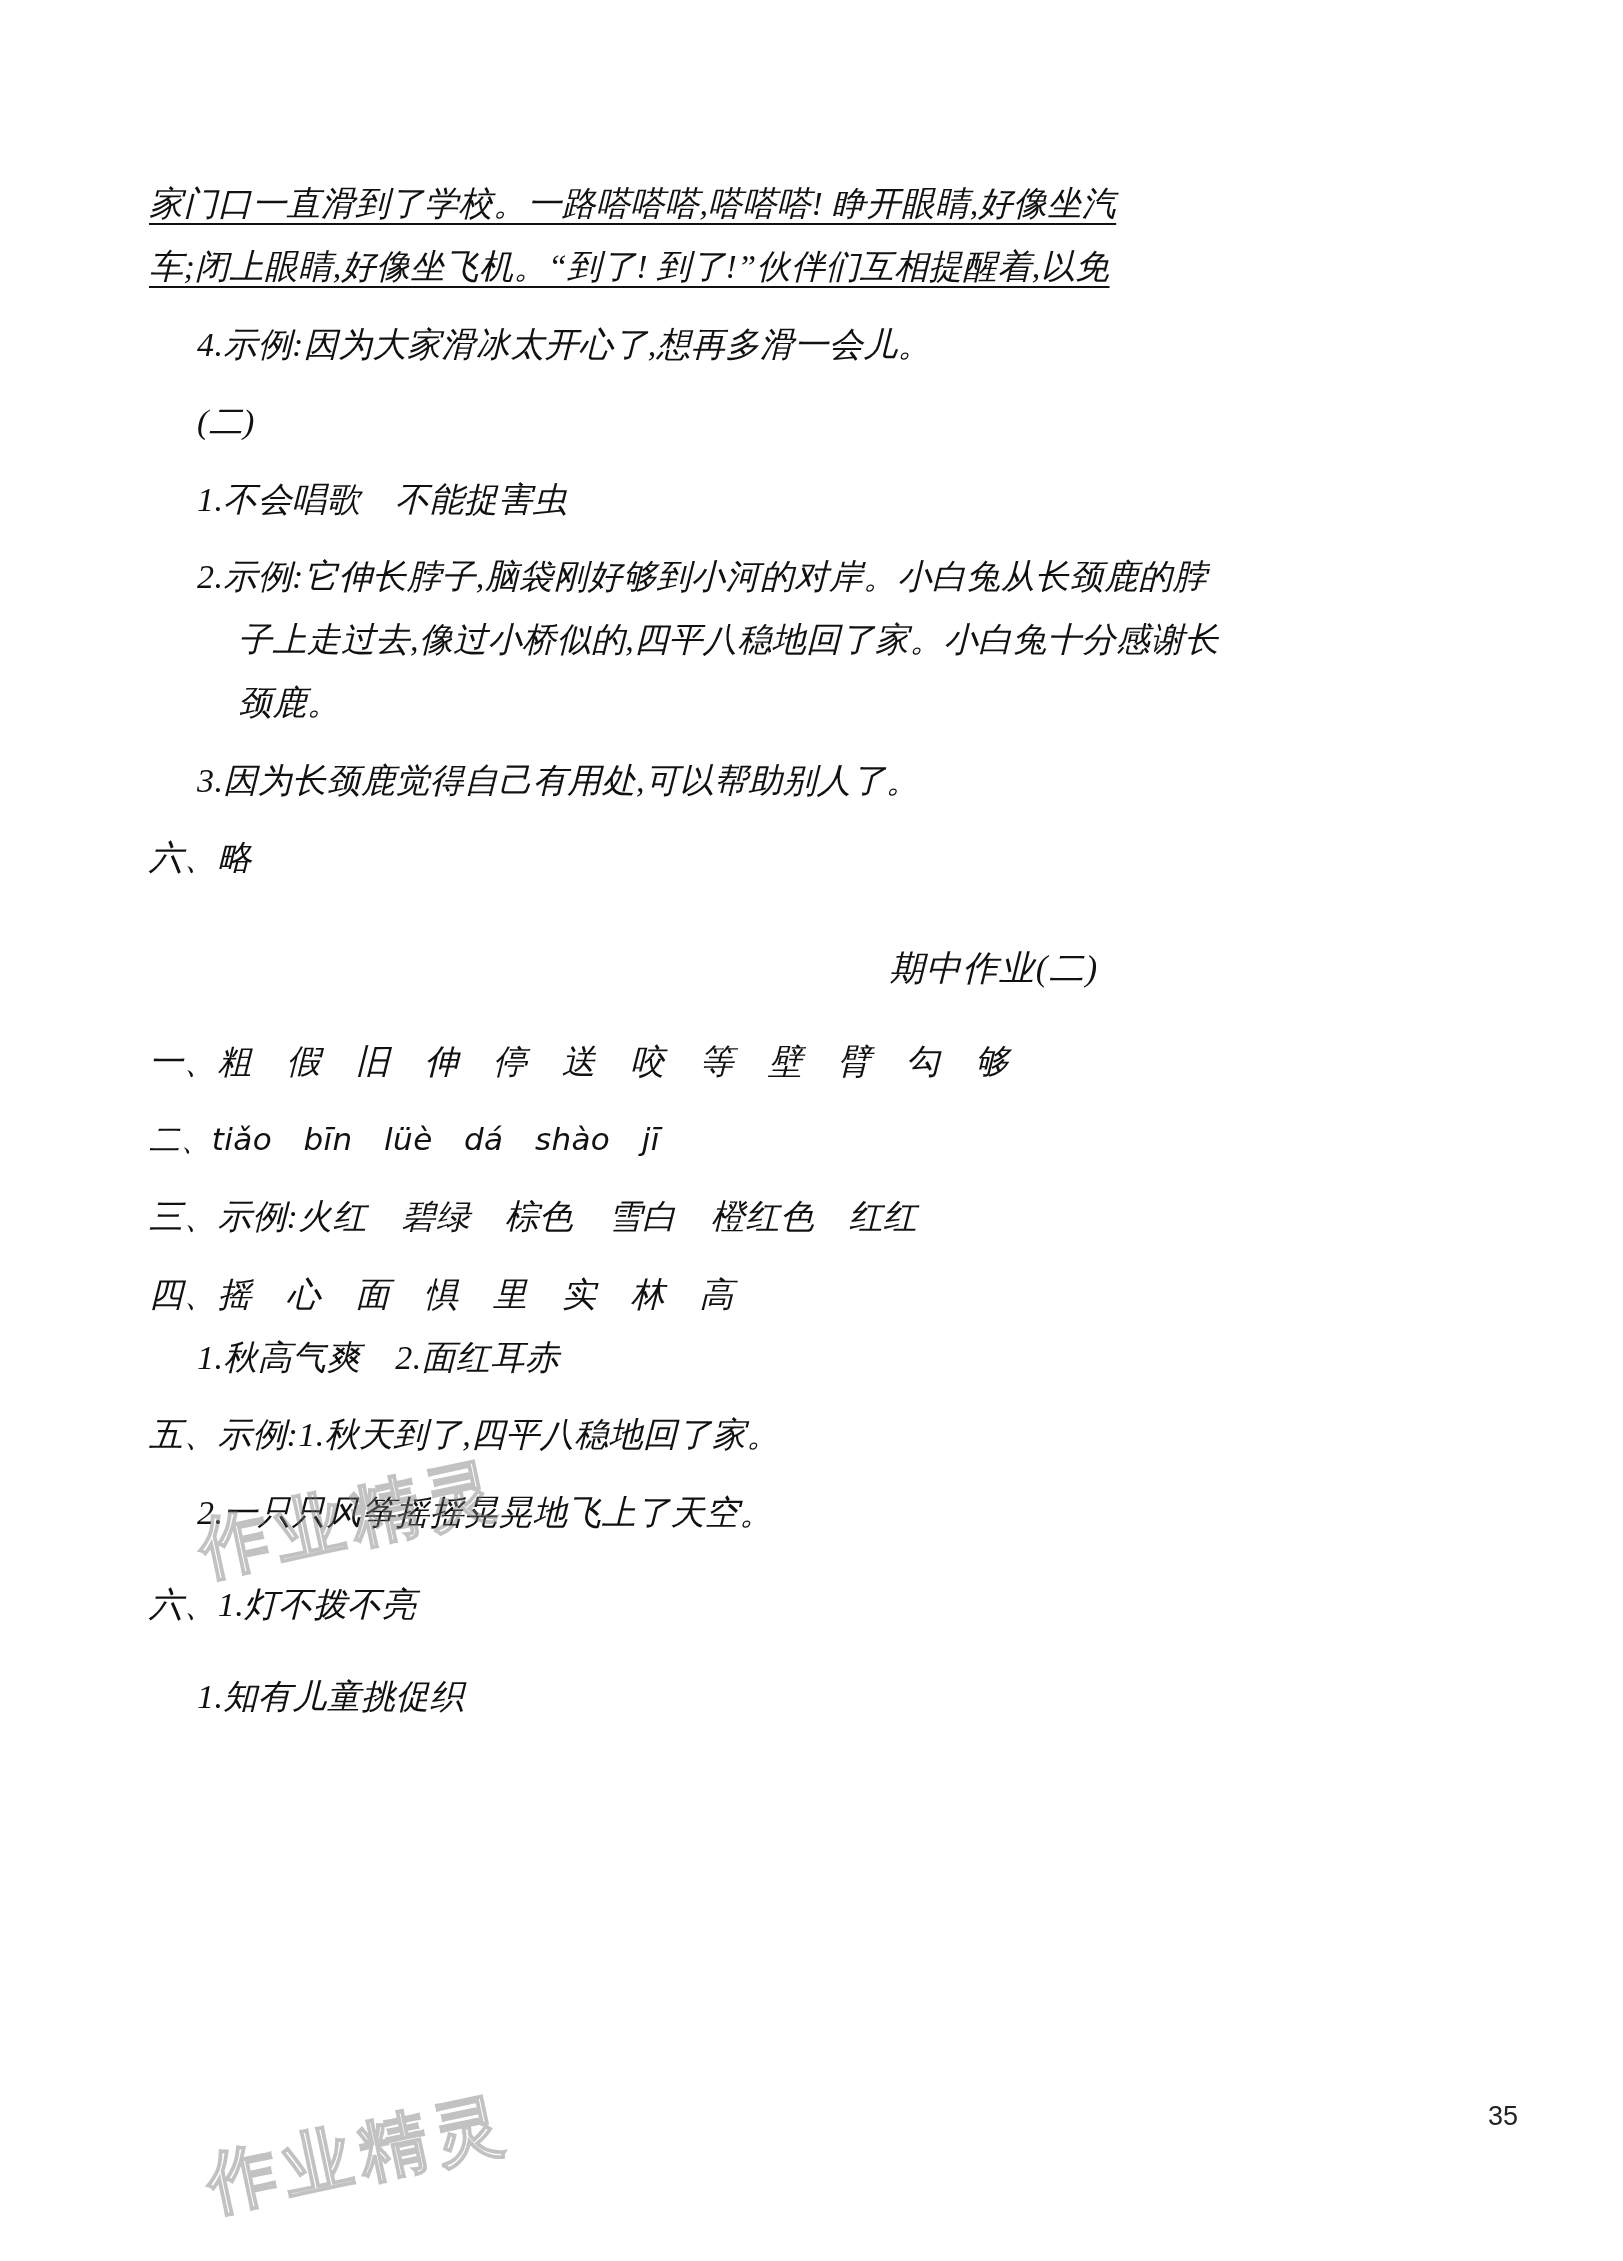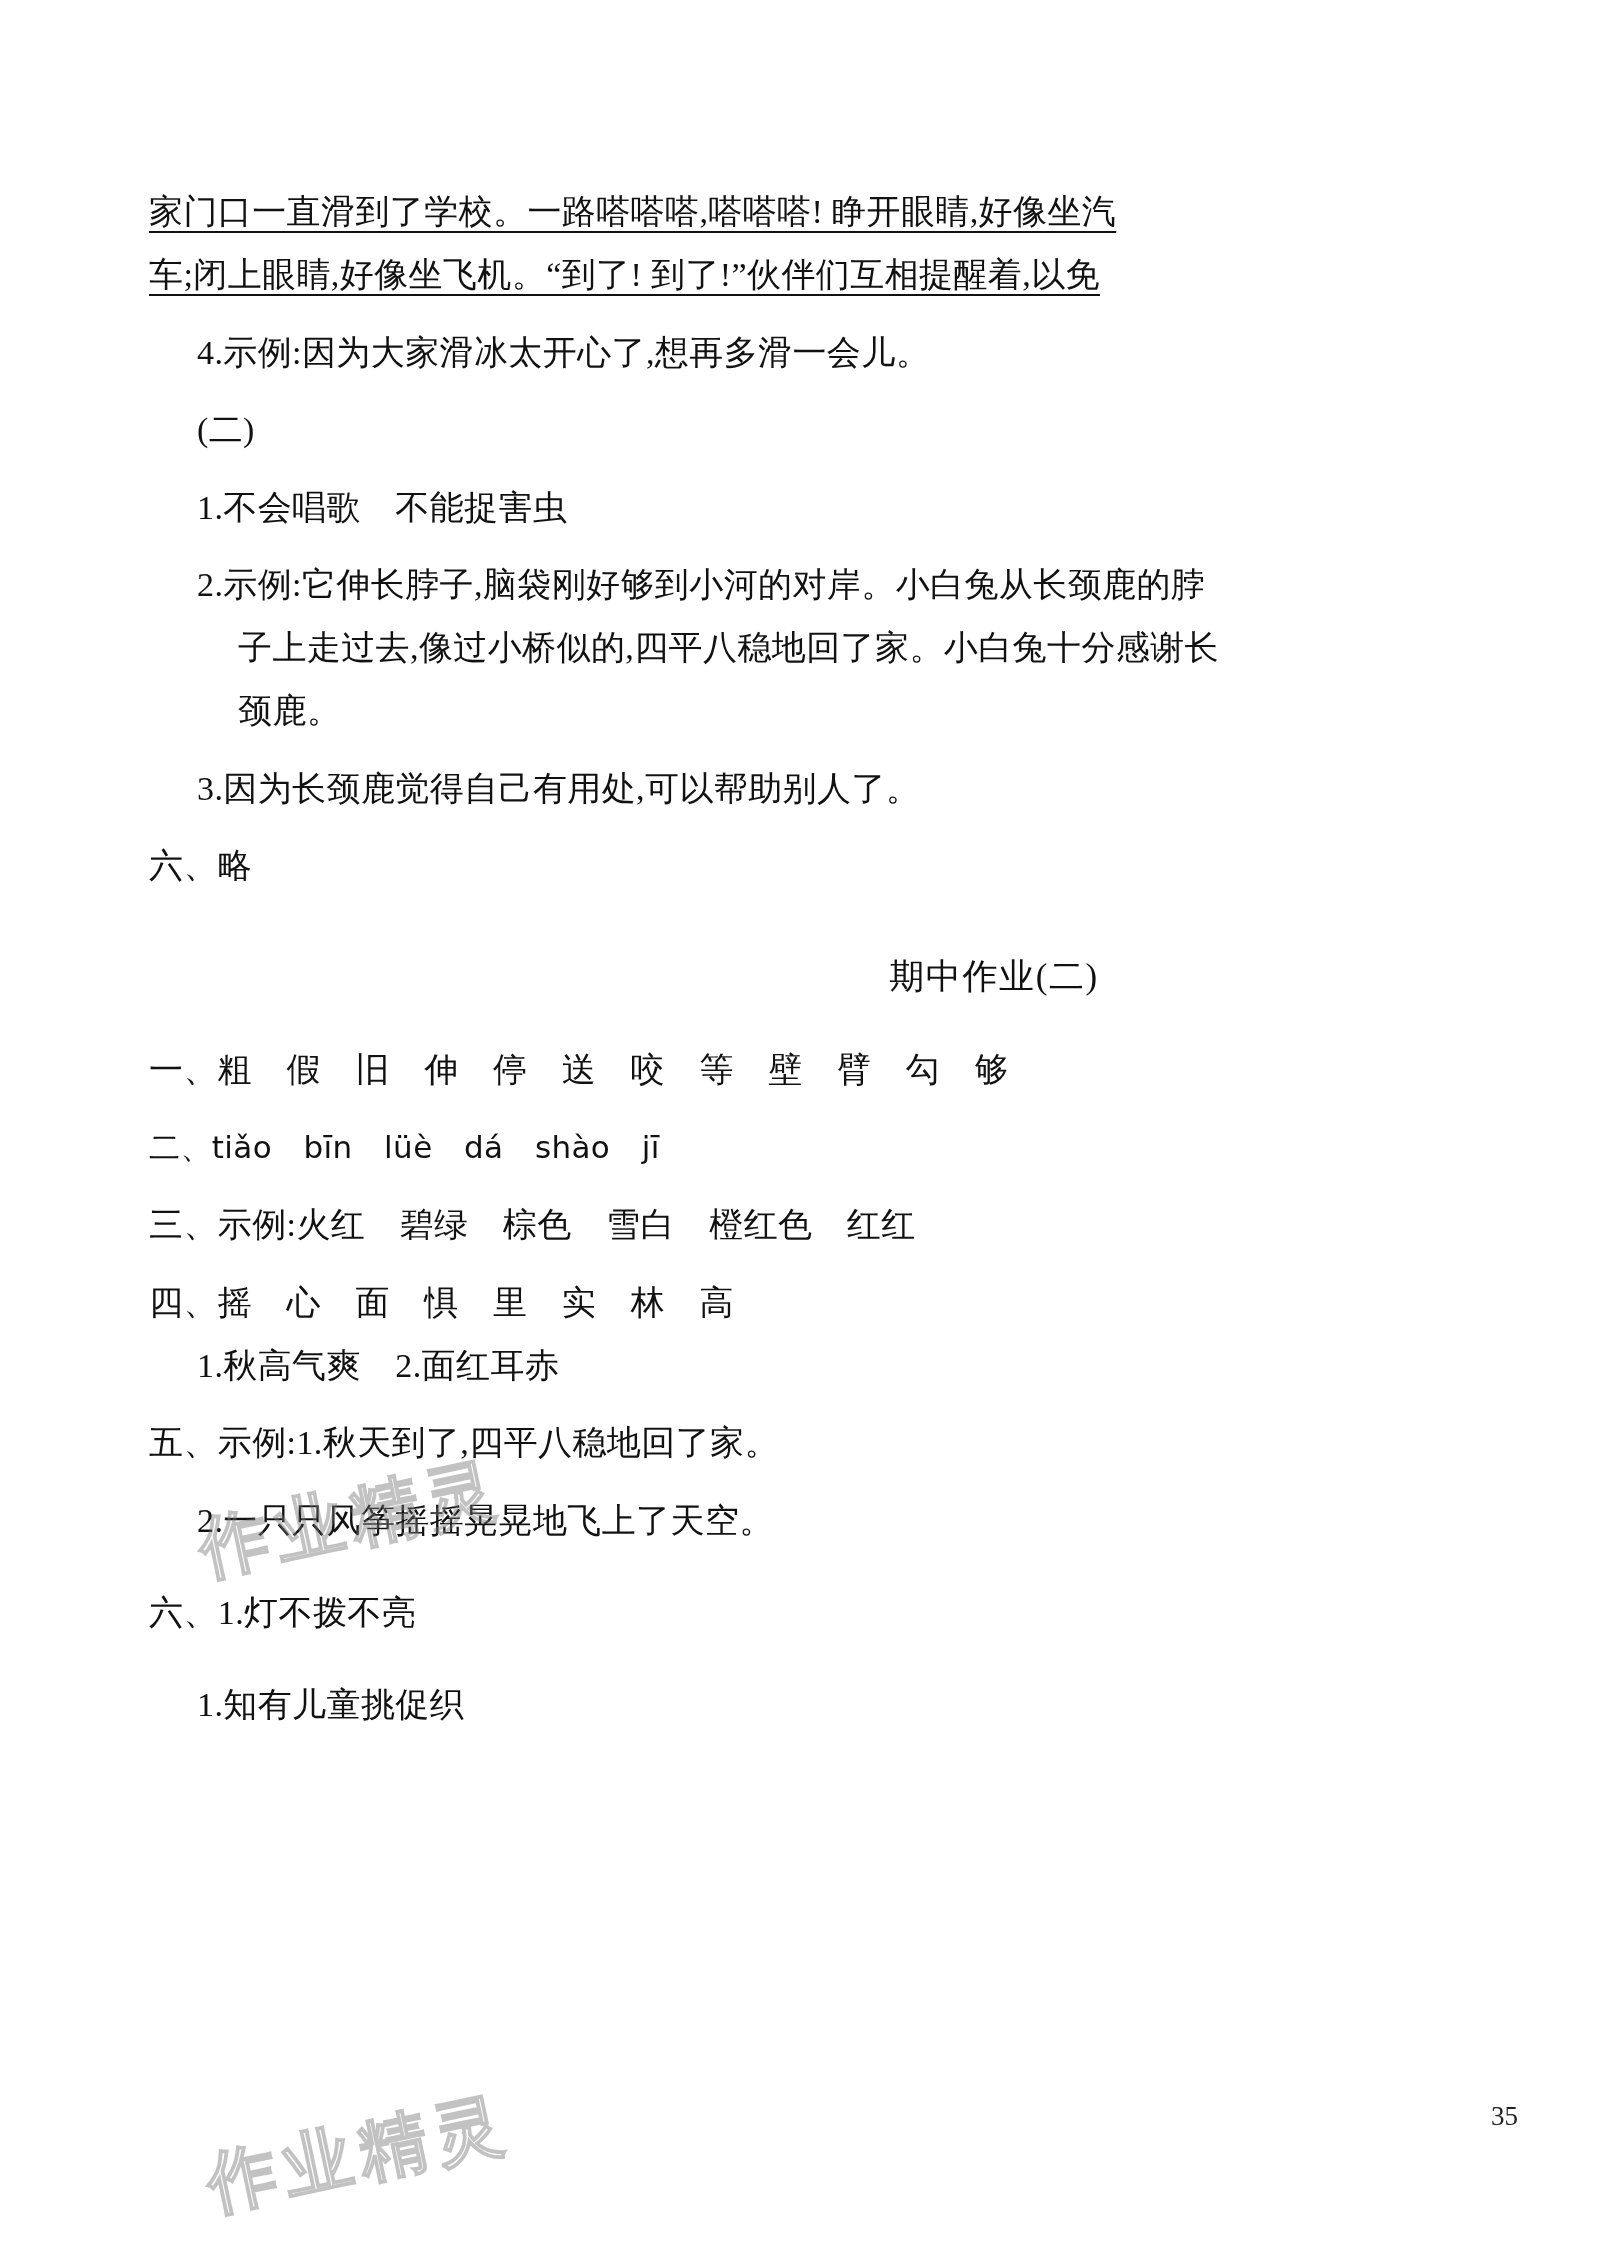--- a/index.html
+++ b/index.html
@@ -20,22 +20,23 @@
     position: absolute;
     left: 0;
     top: 0;
     width: 1623px;
     height: 2261px;
   }
 
   .content {
     position: absolute;
     left: 149px;
-    top: 180px;
+    top: 172px;
     width: 1368px;
+    font-style: italic;
   }
 
   
   .line {
     font-size: 34px;
     line-height: 63px;
     letter-spacing: 0.4px;
     white-space: pre-wrap;
     color: #111;
   }
@@ -74,21 +75,21 @@
   .spaced {
     letter-spacing: 0.4px;
   }
 
   
   .page-number {
     position: absolute;
     right: 105px;
     bottom: 129px;
     font-size: 27px;
-    font-family: Liberation Serif, serif;
+    font-family: Liberation Sans, sans-serif;
     color: #222;
   }
 
   
   .watermark {
     position: absolute;
     font-family: "DejaVu Sans", "Liberation Sans", sans-serif;
     font-size: 69px;
     font-weight: bold;
     color: rgba(0,0,0,0.0);

